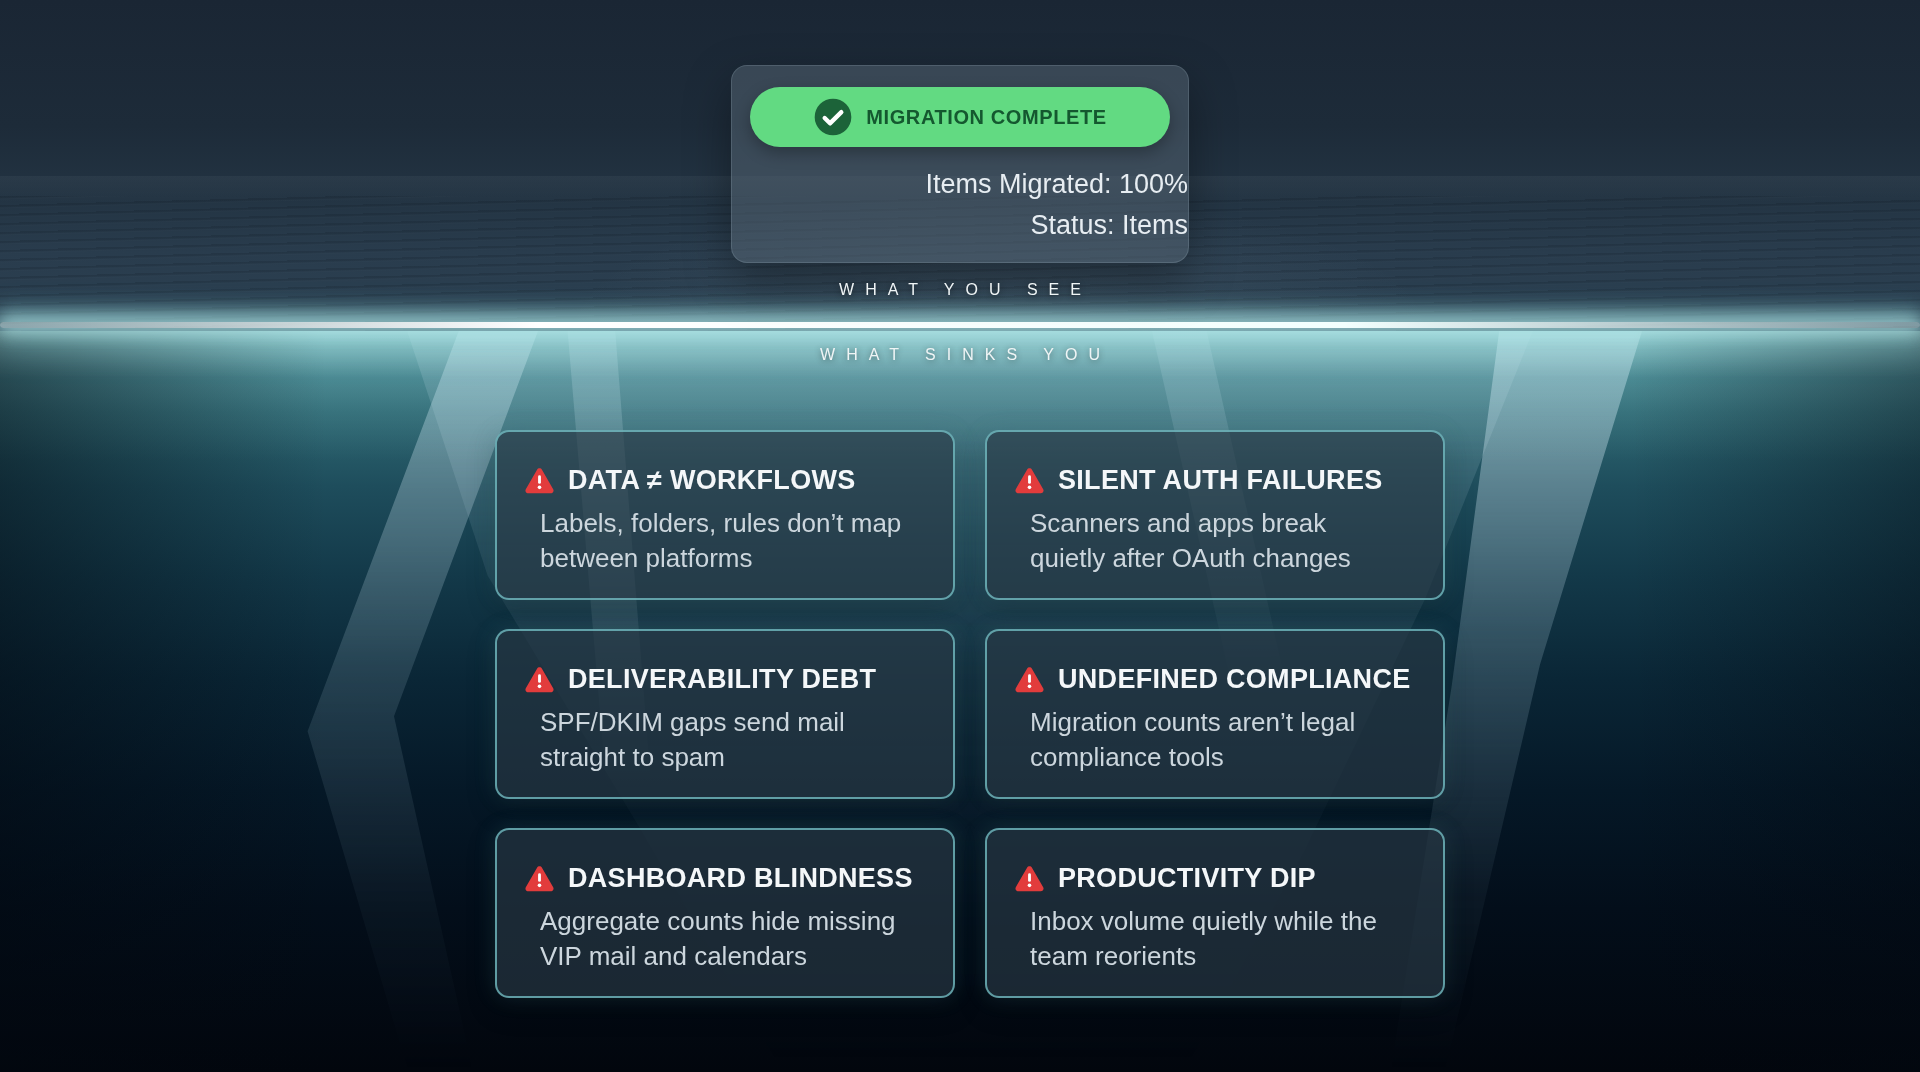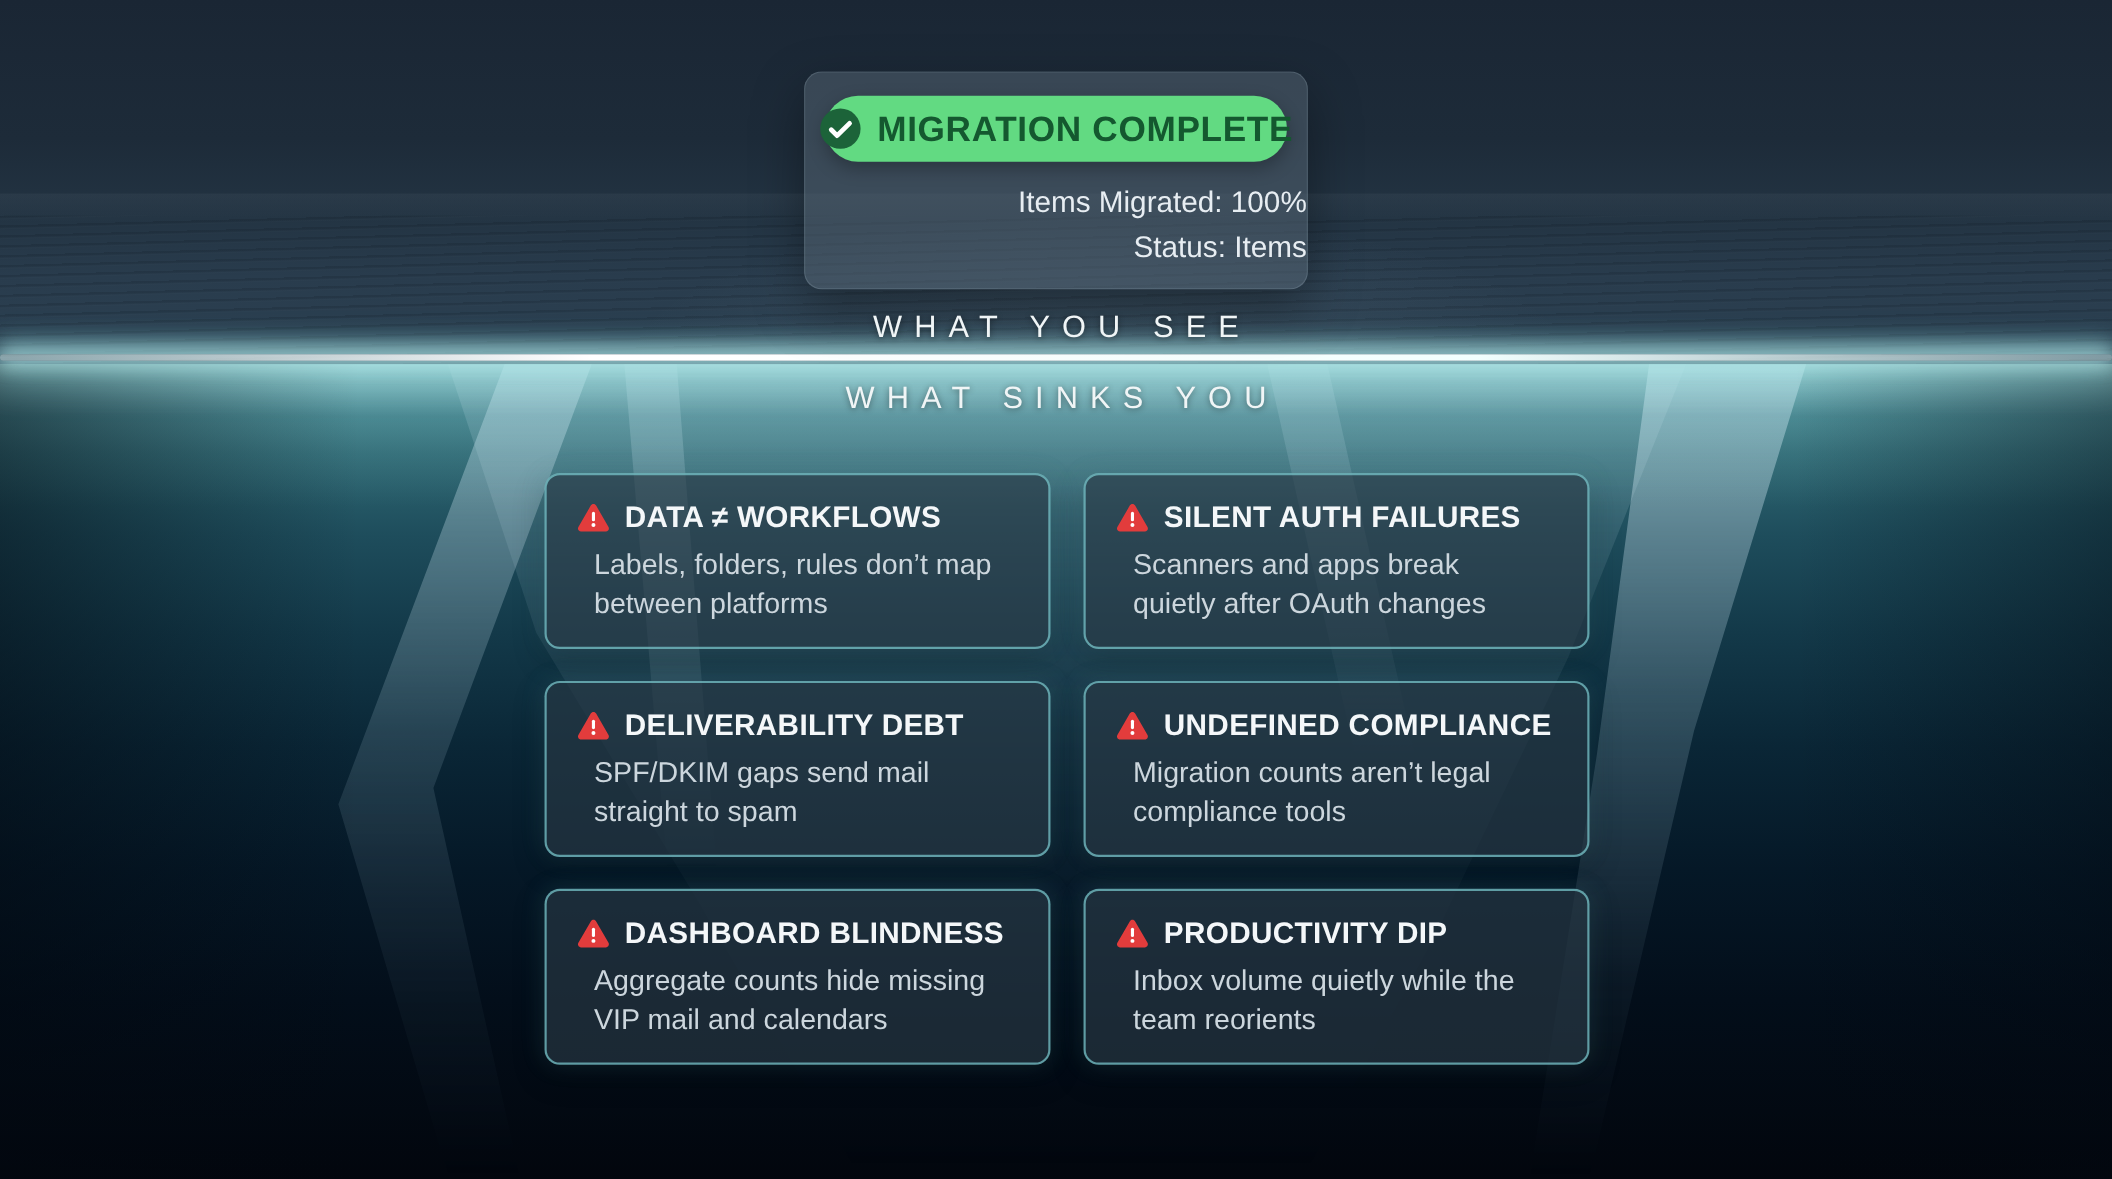--- a/index.html
+++ b/index.html
@@ -78,43 +78,43 @@
     border:1px solid rgba(185,205,218,0.18);
     border-radius:16px;
     box-shadow:0 18px 46px rgba(0,0,0,0.35);
   }
   .badge{
     margin:21px auto 0;width:420px;height:60px;border-radius:32px;background:#62da82;
     display:flex;align-items:center;justify-content:center;gap:13px;
     box-shadow:0 6px 16px rgba(0,0,0,0.28);
   }
   .badge svg{width:40px;height:40px;flex:0 0 auto;}
-  .badge-label{font-size:32px;font-weight:800;color:#14582f;letter-spacing:0.6px;white-space:nowrap;}
+  .badge-label{font-size:20px;font-weight:800;color:#14582f;letter-spacing:0.6px;white-space:nowrap;}
   .stats{margin:17px 0 0 36px;font-size:27px;line-height:41px;color:#e7edf2;font-weight:400;}
   .stats span{display:block;text-align:right;}
   
   .split-label{
     position:absolute;left:0;width:100%;text-align:center;z-index:6;
-    font-size:28px;font-weight:500;color:#f0f5f6;letter-spacing:11px;text-indent:11px;
+    font-size:16px;font-weight:500;color:#f0f5f6;letter-spacing:11px;text-indent:11px;
     text-shadow:0 1px 6px rgba(0,0,0,0.45);
   }
   .see-label{top:281px;}
   .sinks-label{top:346px;}
   
   .cards{
     position:absolute;left:495px;top:430px;width:950px;z-index:6;
     display:grid;grid-template-columns:460px 460px;column-gap:30px;row-gap:29px;
   }
   .card{
     box-sizing:border-box;min-height:157px;border-radius:14px;padding:23px 27px 22px;
     background:rgba(40,56,69,0.66);
     border:2px solid rgba(126,205,211,0.7);
     box-shadow:0 0 22px rgba(92,182,192,0.16),0 10px 28px rgba(0,0,0,0.25);
   }
-  .card-head{display:flex;align-items:center;gap:13px;}
+  .card-head{display:flex;align-items:center;gap:13px;margin-top:10px;}
   .card-head svg{width:31px;height:31px;flex:0 0 auto;}
   .card-title{font-size:27px;font-weight:800;color:#f4f7f9;letter-spacing:0.3px;white-space:nowrap;}
   .card-body{margin:10px 16px 0;font-size:26px;line-height:35px;color:#ccd6dd;}
 </style>
 </head>
 <body>
 
 <div id="scene">
 
   <div class="above-water">

